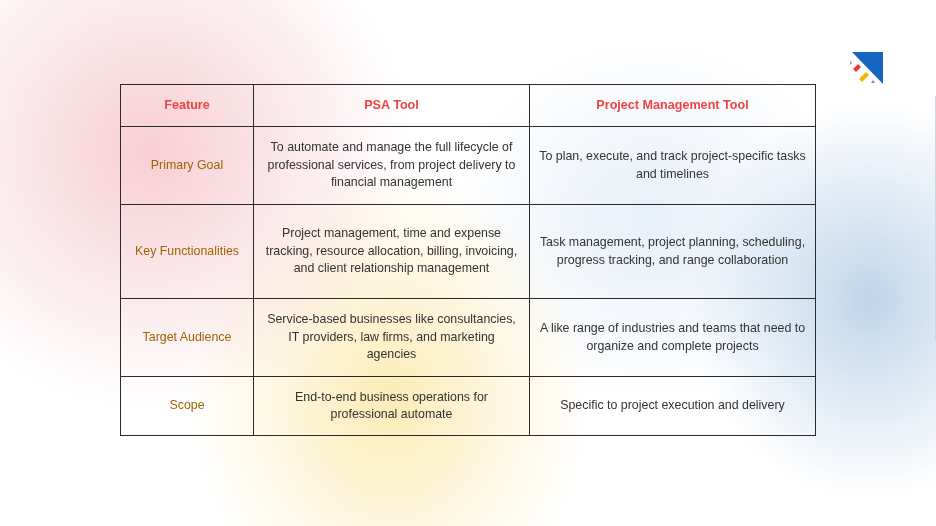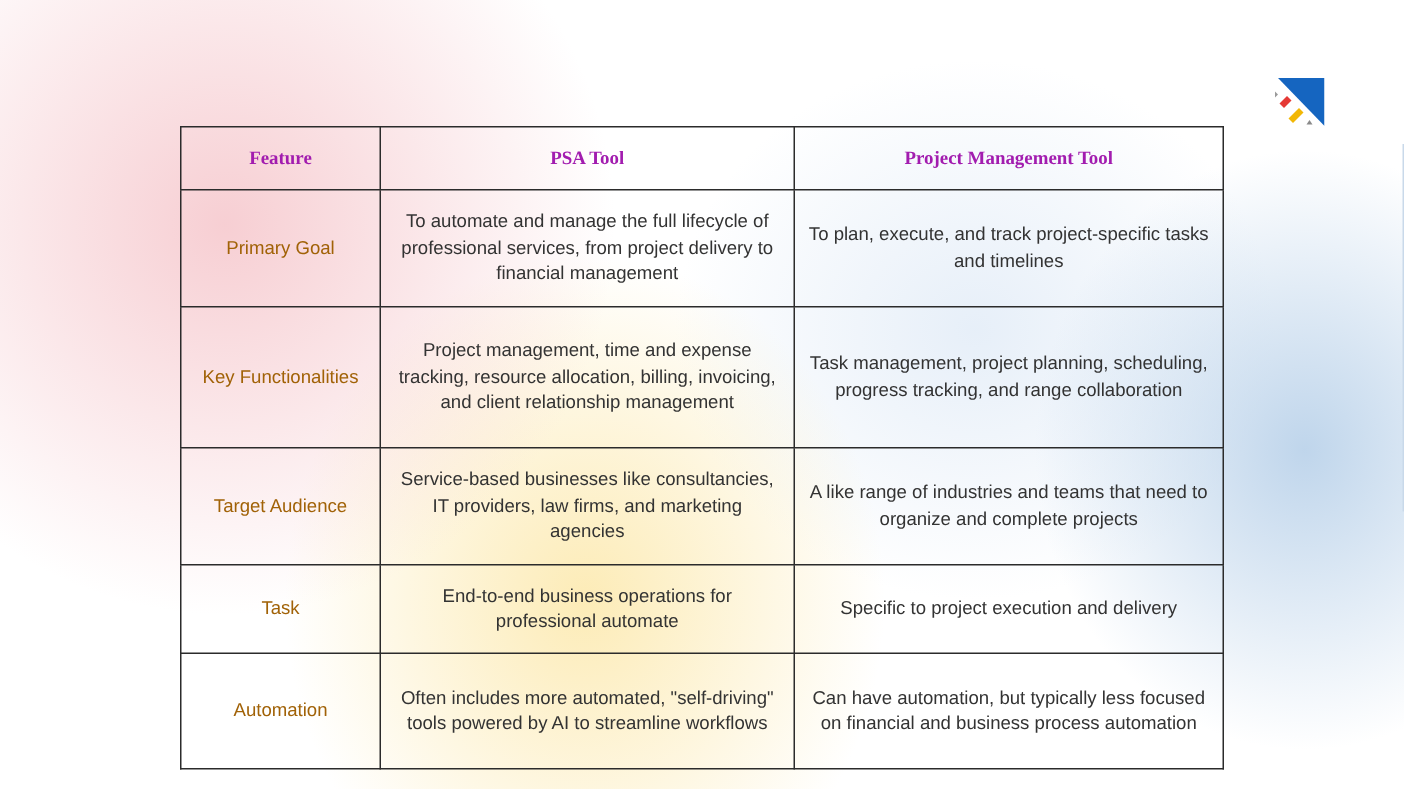--- a/index.html
+++ b/index.html
@@ -38,23 +38,22 @@
     table.cmp th, table.cmp td {
       border: 1.6px solid #2b2b2b;
       text-align: center;
       vertical-align: middle;
       padding: 0 8px;
       font-weight: normal;
     }
     table.cmp th {
       font-weight: bold;
       font-size: 12.6px;
-      color: #a21caf;
+      color: #ef4444;
       height: 42px;
-      font-family: Liberation Serif, serif;
     }
     .c1 { width: 133px; }
     .c2 { width: 276px; }
     .c3 { width: 286px; }
     tr.r1 td { height: 78px; }
     tr.r2 td { height: 94px; }
     tr.r3 td { height: 78px; }
     tr.r4 td { height: 59px; }
     tr.r5 td { height: 77px; }
     td.feat { padding: 0 4px; color: #a16207; }
@@ -97,23 +96,18 @@
       <td class="feat">Key Functionalities</td>
       <td class="txt">Project management, time and expense tracking, resource allocation, billing, invoicing, and client relationship management</td>
       <td class="txt">Task management, project planning, scheduling, progress tracking, and range collaboration</td>
     </tr>
     <tr class="r3">
       <td class="feat">Target Audience</td>
       <td class="txt">Service-based businesses like consultancies, IT providers, law firms, and marketing agencies</td>
       <td class="txt">A like range of industries and teams that need to organize and complete projects</td>
     </tr>
     <tr class="r4">
-      <td class="feat">Task</td>
+      <td class="feat">Scope</td>
       <td class="txt">End-to-end business operations for professional automate</td>
       <td class="txt">Specific to project execution and delivery</td>
-    </tr>
-    <tr class="r5">
-      <td class="feat">Automation</td>
-      <td class="txt">Often includes more automated, "self-driving" tools powered by AI to streamline workflows</td>
-      <td class="txt">Can have automation, but typically less focused on financial and business process automation</td>
     </tr>
   </tbody>
 </table>
 
 </body></html>

